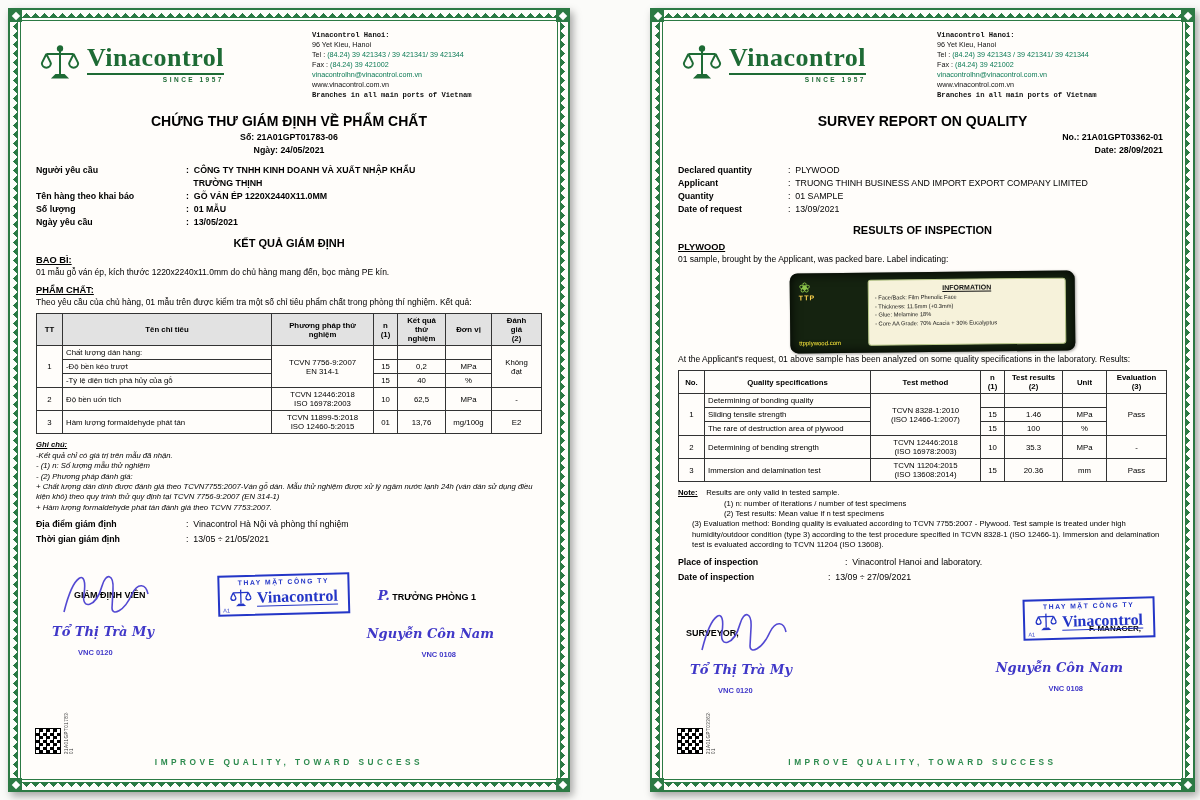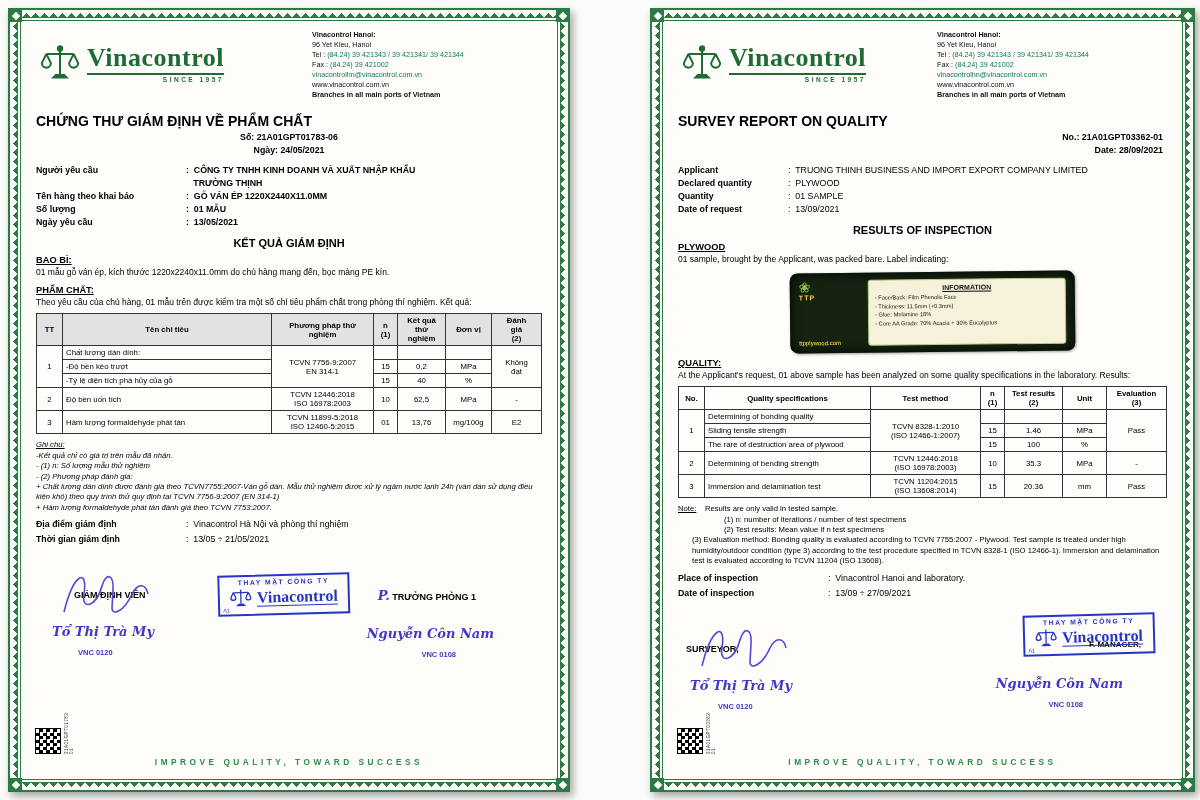--- a/index.html
+++ b/index.html
@@ -21,24 +21,24 @@
   .c-tl{top:-1px;left:-1px} .c-tr{top:-1px;right:-1px} .c-bl{bottom:-1px;left:-1px} .c-br{bottom:-1px;right:-1px}
 
   .content { position:absolute; inset:12px; padding:8px 14px 6px; overflow:hidden; z-index:2; }
 
   .doc-head { display:flex; align-items:flex-start; gap:12px; }
   .logo { flex:1; display:flex; gap:7px; align-items:center; padding-left:4px; margin-top:14px; }
   .brandwrap { display:inline-block; }
   .brand { font-family:"Liberation Serif", serif; font-weight:700; font-size:26px; color:#1e6b35; line-height:1; letter-spacing:.5px; }
   .since { font-size:6.5px; color:#1e6b35; letter-spacing:2.5px; text-align:right; border-top:2px solid #1e6b35; margin-top:2px; padding-top:1px; font-weight:700; }
   .contact { width:230px; font-size:7.2px; line-height:1.4; color:#111; flex:0 0 auto; }
-  .b { font-weight:700; }
+  .b { font-weight:700;font-family:Liberation Mono, monospace; }
   .lnk { color:#0b7a55; }
 
-  .doc-title { text-align:left; font-weight:700; font-size:14px; margin-top:12px; color:#000; }
+  .doc-title { text-align:center; font-weight:700; font-size:14px; margin-top:12px; color:#000; }
   .meta-c { text-align:center; font-weight:700; font-size:8.8px; margin-top:3px; }
   .meta-r { text-align:right; font-weight:700; font-size:8.8px; margin-top:3px; padding-right:4px; }
 
   .fields { margin-top:9px; }
   .frow { display:flex; font-size:8.8px; line-height:1.5; }
   .flab { font-weight:700; flex:0 0 150px; }
   .cert-right .flab { flex-basis:110px; }
   .fval { flex:1; white-space:pre-wrap; }
   .cert-left .fval { font-weight:700; }
 
@@ -47,21 +47,21 @@
   .par { font-size:8.5px; margin-top:2px; line-height:1.35; }
 
   .rtab { width:100%; border-collapse:collapse; margin-top:5px; table-layout:fixed; font-size:7.8px; }
   .rtab th, .rtab td { border:1px solid #333; padding:2px 3px; vertical-align:middle; white-space:pre-line; }
   .rtab th { font-weight:700; text-align:center; }
   .cert-left .rtab th { background:#e2e2e2; }
   .cc { text-align:center; } .cl { text-align:left; }
 
   .notes { font-size:7.7px; margin-top:6px; line-height:1.35; }
   .cert-left .notes { font-style:italic; }
-  .nlab { font-weight:400; text-decoration:underline; }
+  .nlab { font-weight:700; text-decoration:underline; }
   .nind { margin-left:46px; }
   .njust { margin-left:14px; }
 
   .place { display:flex; font-size:8.8px; margin-top:5px; }
   .plab { font-weight:700; flex:0 0 150px; }
   .pval { flex:1; white-space:pre-wrap; }
 
   .sigzone { position:relative; height:124px; margin-top:8px; }
   .sig-title { position:absolute; font-weight:700; font-size:9px; color:#000;margin-top:38px; }
   .script { font-family:"DejaVu Serif", serif; font-style:italic; font-weight:700; color:#4038c8; }
@@ -188,21 +188,21 @@
 nghiệm</th>
           <th>Đơn vị</th>
           <th>Đánh
 giá
 (2)</th>
         </tr>
       </thead>
       <tbody>
         <tr>
           <td class="cc" rowspan="3">1</td>
-          <td class="cl">Chất lượng dán dính:</td>
+          <td class="cl">Chất lượng dán hàng:</td>
           <td class="cc" rowspan="3">TCVN 7756-9:2007
 EN 314-1</td>
           <td></td>
           <td></td>
           <td></td>
           <td class="cc" rowspan="3">Không
 đạt</td>
         </tr>
         <tr>
           <td class="cl">-Độ bền kéo trượt</td>
@@ -341,26 +341,26 @@
         <div class="b">Branches in all main ports of Vietnam</div>
       </div>
     </div>
 
     <div class="doc-title">SURVEY REPORT ON QUALITY</div>
     <div class="meta-r">No.: 21A01GPT03362-01</div>
     <div class="meta-r">Date: 28/09/2021</div>
 
     <div class="fields">
       <div class="frow">
+          <div class="flab">Declared quantity</div>
+          <div class="fval">:  PLYWOOD</div>
+        </div>
+      <div class="frow">
           <div class="flab">Applicant</div>
           <div class="fval">:  TRUONG THINH BUSINESS AND IMPORT EXPORT COMPANY LIMITED</div>
-        </div>
-      <div class="frow">
-          <div class="flab">Declared quantity</div>
-          <div class="fval">:  PLYWOOD</div>
         </div>
       <div class="frow">
           <div class="flab">Quantity</div>
           <div class="fval">:  01 SAMPLE</div>
         </div>
       <div class="frow">
           <div class="flab">Date of request</div>
           <div class="fval">:  13/09/2021</div>
         </div>
     </div>
@@ -378,21 +378,20 @@
       </div>
       <div class="info-card">
         <div class="info-title">INFORMATION</div>
         <div class="info-line">- Face/Back: Film Phenolic Face</div>
         <div class="info-line">- Thickness: 11.5mm (+0.3mm)</div>
         <div class="info-line">- Glue: Melamine 18%</div>
         <div class="info-line">- Core AA Grade: 70% Acacia + 30% Eucalyptus</div>
       </div>
     </div>
 
-    <div class="sub">QUALITY:</div>
     <div class="par">At the Applicant's request, 01 above sample has been analyzed on some quality specifications in the laboratory. Results:</div>
 
     <table class="rtab">
       <colgroup>
           <col style="width:26px">
           <col>
           <col style="width:110px">
           <col style="width:24px">
           <col style="width:58px">
           <col style="width:44px">
@@ -458,21 +457,21 @@
       </tbody>
     </table>
 
     <div class="notes">
       <div><span class="nlab">Note:</span>&nbsp;&nbsp;&nbsp;&nbsp;<span>Results are only valid in tested sample.</span></div>
       <div class="nind">(1) n: number of iterations / number of test specimens</div>
       <div class="nind">(2) Test results: Mean value if n test specimens</div>
       <div class="njust">(3) Evaluation method: Bonding quality is evaluated according to TCVN 7755:2007 - Plywood. Test sample is treated under high humidity/outdoor condition (type 3) according to the test procedure specified in TCVN 8328-1 (ISO 12466-1). Immersion and delamination test is evaluated according to TCVN 11204 (ISO 13608).</div>
     </div>
 
-    <div class="place" style="margin-top:6px;">
+    <div class="place" style="margin-top:6px;gap:17px;">
       <div class="plab">Place of inspection</div>
       <div class="pval">:  Vinacontrol Hanoi and laboratory.</div>
     </div>
     <div class="place">
       <div class="plab">Date of inspection</div>
       <div class="pval">:  13/09 ÷ 27/09/2021</div>
     </div>
 
     <div class="sigzone">
       <div class="sig-title" style="left:8px; top:0;">SURVEYOR,</div>

